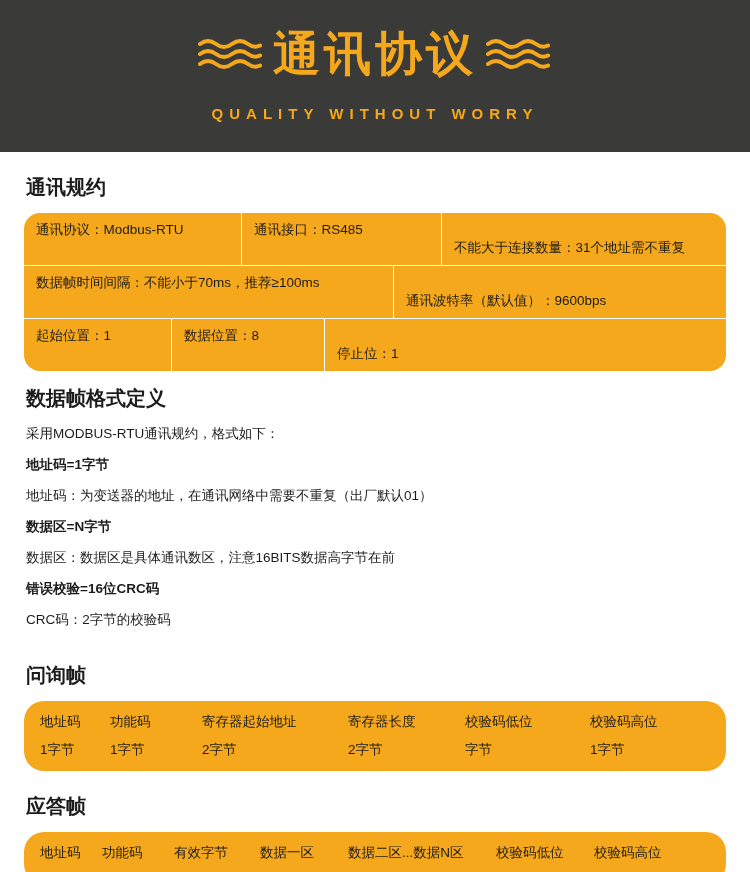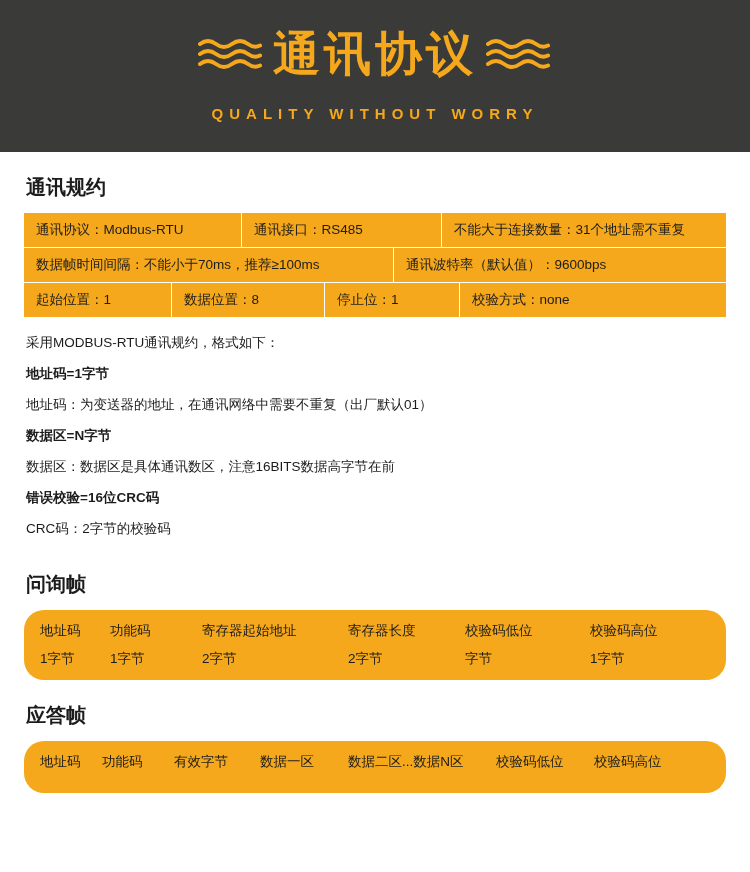--- a/index.html
+++ b/index.html
@@ -63,39 +63,39 @@
     color: #1c1c1c;
   }
   h2.section-title.tight {
     margin-top: 14px;
   }
 
   
   .spec-table {
     width: 702px;
     background: #f5a81c;
-    border-radius: 0;
+    border-radius: 16px;
     overflow: hidden;
     font-size: 13.5px;
     color: #1c1c1c;
   }
   .spec-row {
     display: flex;
     border-bottom: 1px solid #ffffff;
   }
   .spec-row:last-child { border-bottom: none; }
   .spec-cell {
     padding: 8px 12px;
     box-sizing: border-box;
     border-right: 1px solid #ffffff;
     white-space: nowrap;
     overflow: hidden;
     text-overflow: ellipsis;
   }
-  .spec-cell:last-child { border-right: none; }
+  .spec-cell:last-child { border-right: none; margin-top: 18px; }
 
   
   .para {
     font-size: 13.5px;
     line-height: 1.55;
     margin: 0 0 10px 2px;
     color: #1c1c1c;
   }
   .para.bold {
     font-weight: bold;
@@ -161,26 +161,26 @@
       <div class="spec-cell" style="width:284px;">不能大于连接数量：31个地址需不重复</div>
     </div>
     <div class="spec-row">
       <div class="spec-cell" style="width:370px;">数据帧时间间隔：不能小于70ms，推荐≥100ms</div>
       <div class="spec-cell" style="width:332px;">通讯波特率（默认值）：9600bps</div>
     </div>
     <div class="spec-row">
       <div class="spec-cell" style="width:148px;">起始位置：1</div>
       <div class="spec-cell" style="width:153px;">数据位置：8</div>
       <div class="spec-cell" style="width:135px;">停止位：1</div>
-      <div class="spec-cell" style="width:266px;">校验方式：none</div>
     </div>
   </div>
 
   <div class="spacer-14"></div>
 
+  <h2 class="section-title">数据帧格式定义</h2>
 
   <p class="para first">采用MODBUS-RTU通讯规约，格式如下：</p>
   <p class="para bold">地址码=1字节</p>
   <p class="para">地址码：为变送器的地址，在通讯网络中需要不重复（出厂默认01）</p>
   <p class="para bold">数据区=N字节</p>
   <p class="para">数据区：数据区是具体通讯数区，注意16BITS数据高字节在前</p>
   <p class="para bold">错误校验=16位CRC码</p>
   <p class="para">CRC码：2字节的校验码</p>
 
   <div class="spacer-8"></div>

